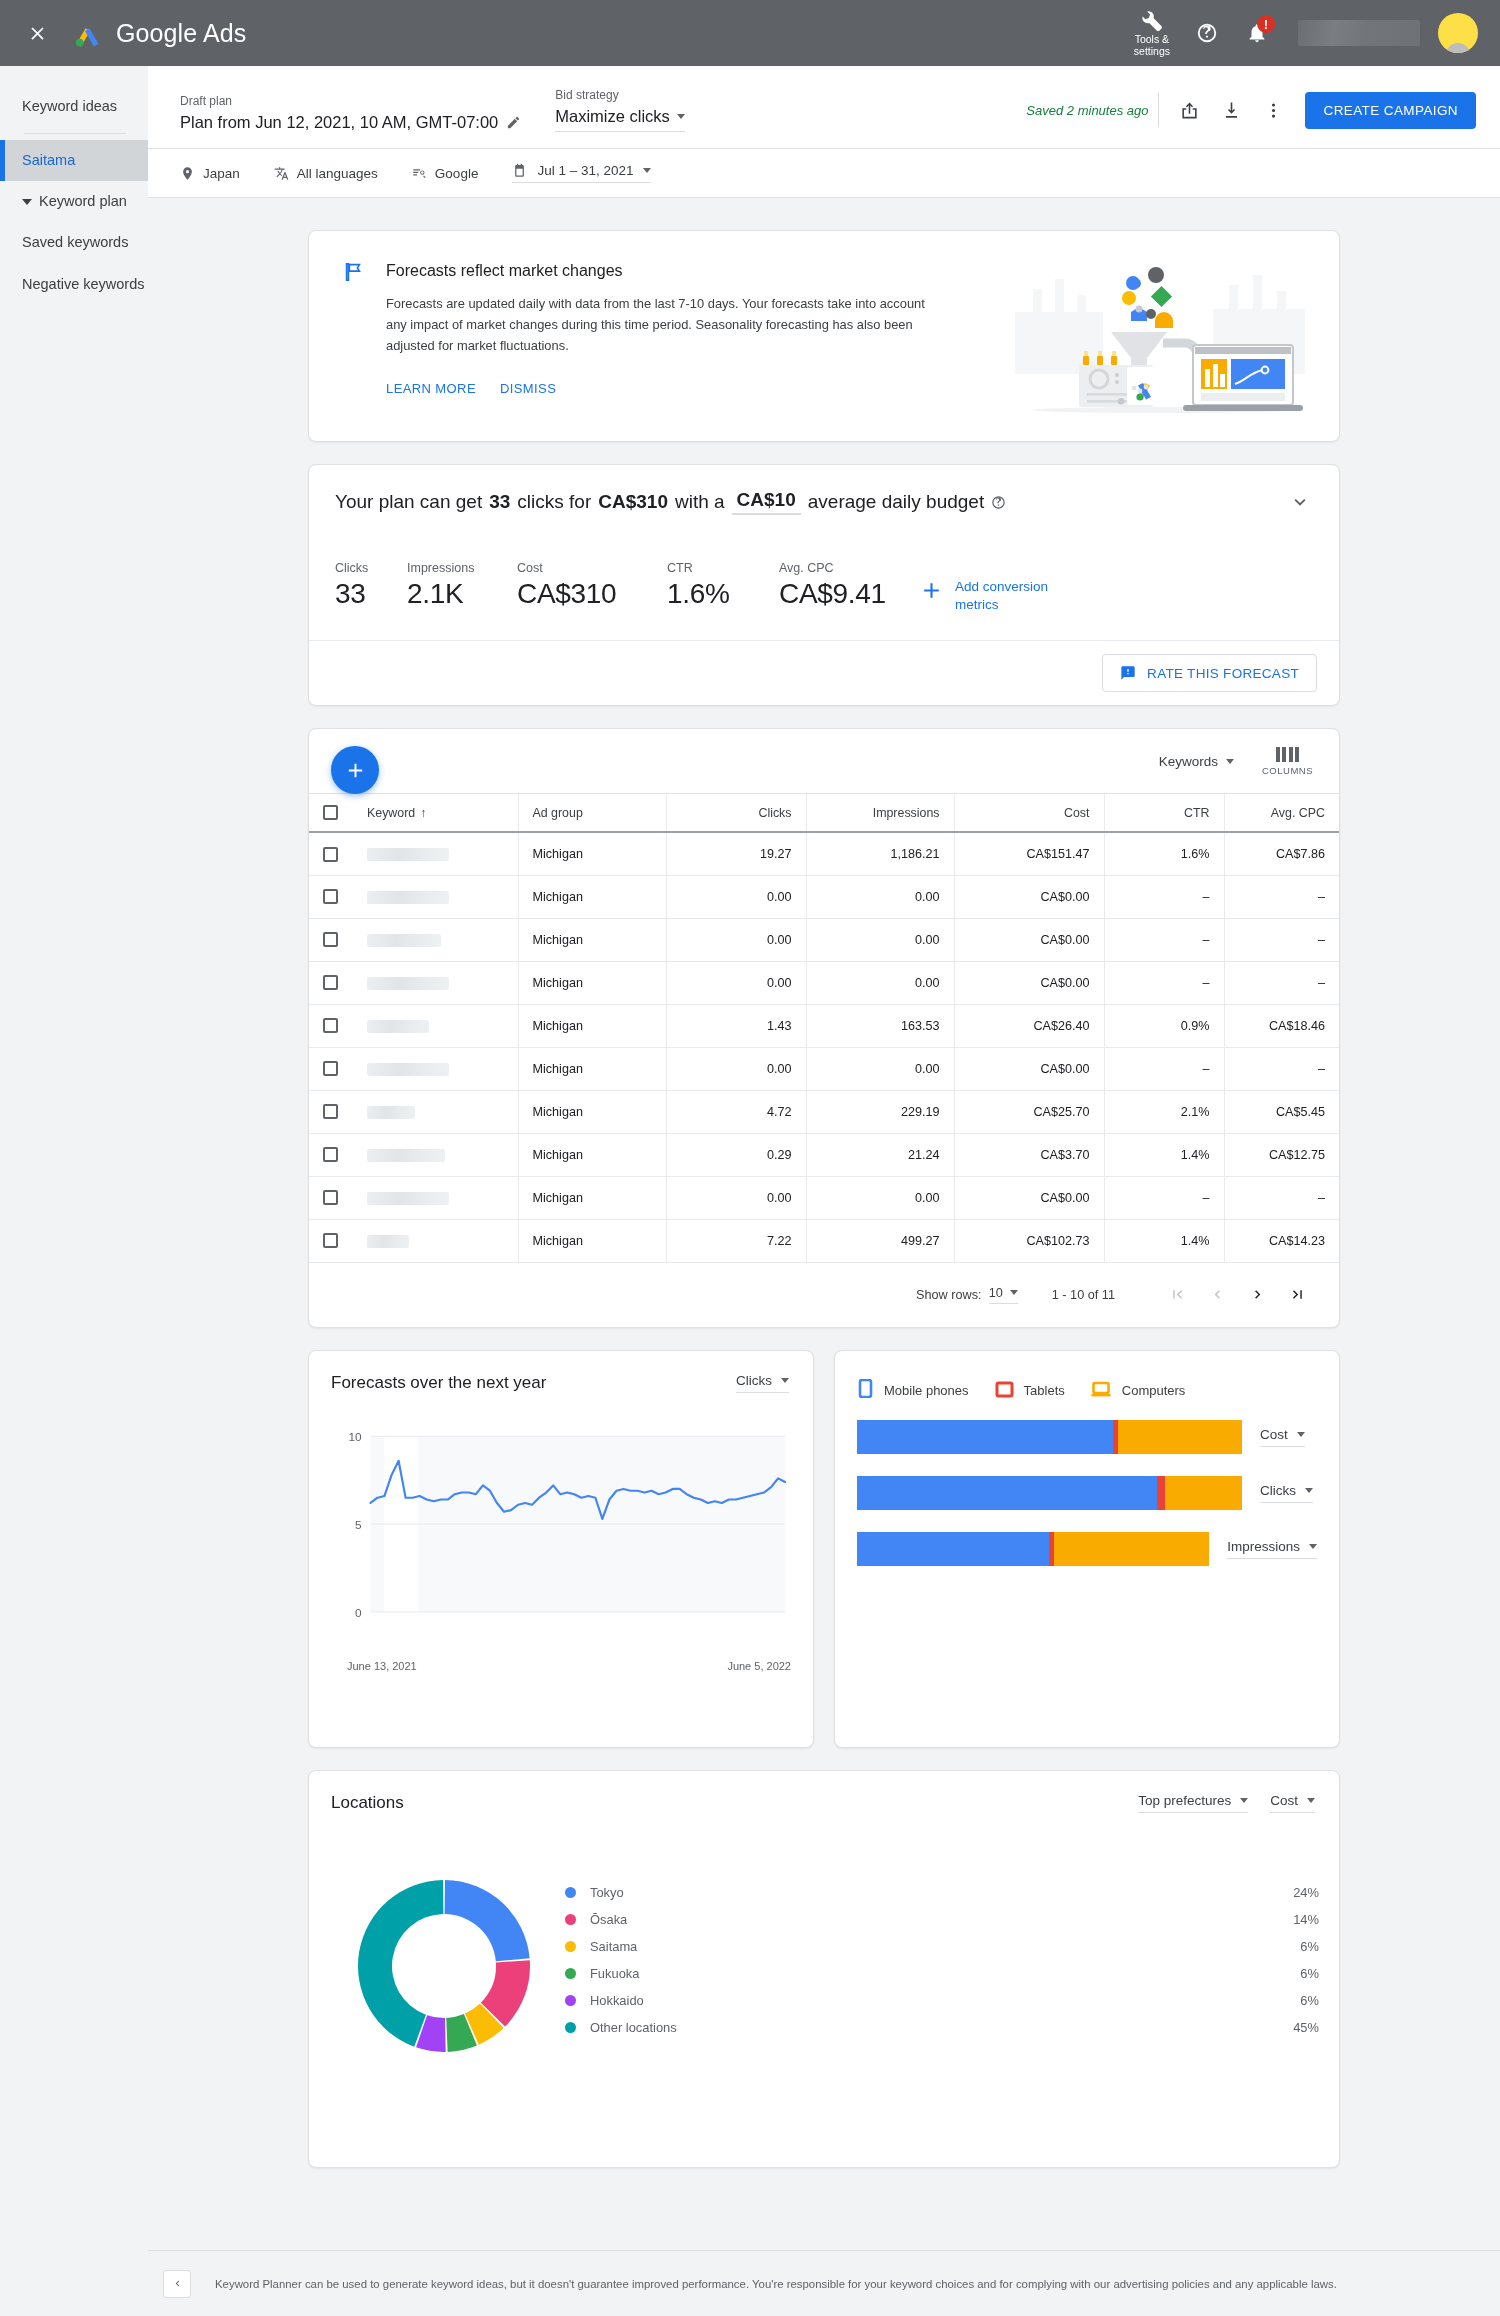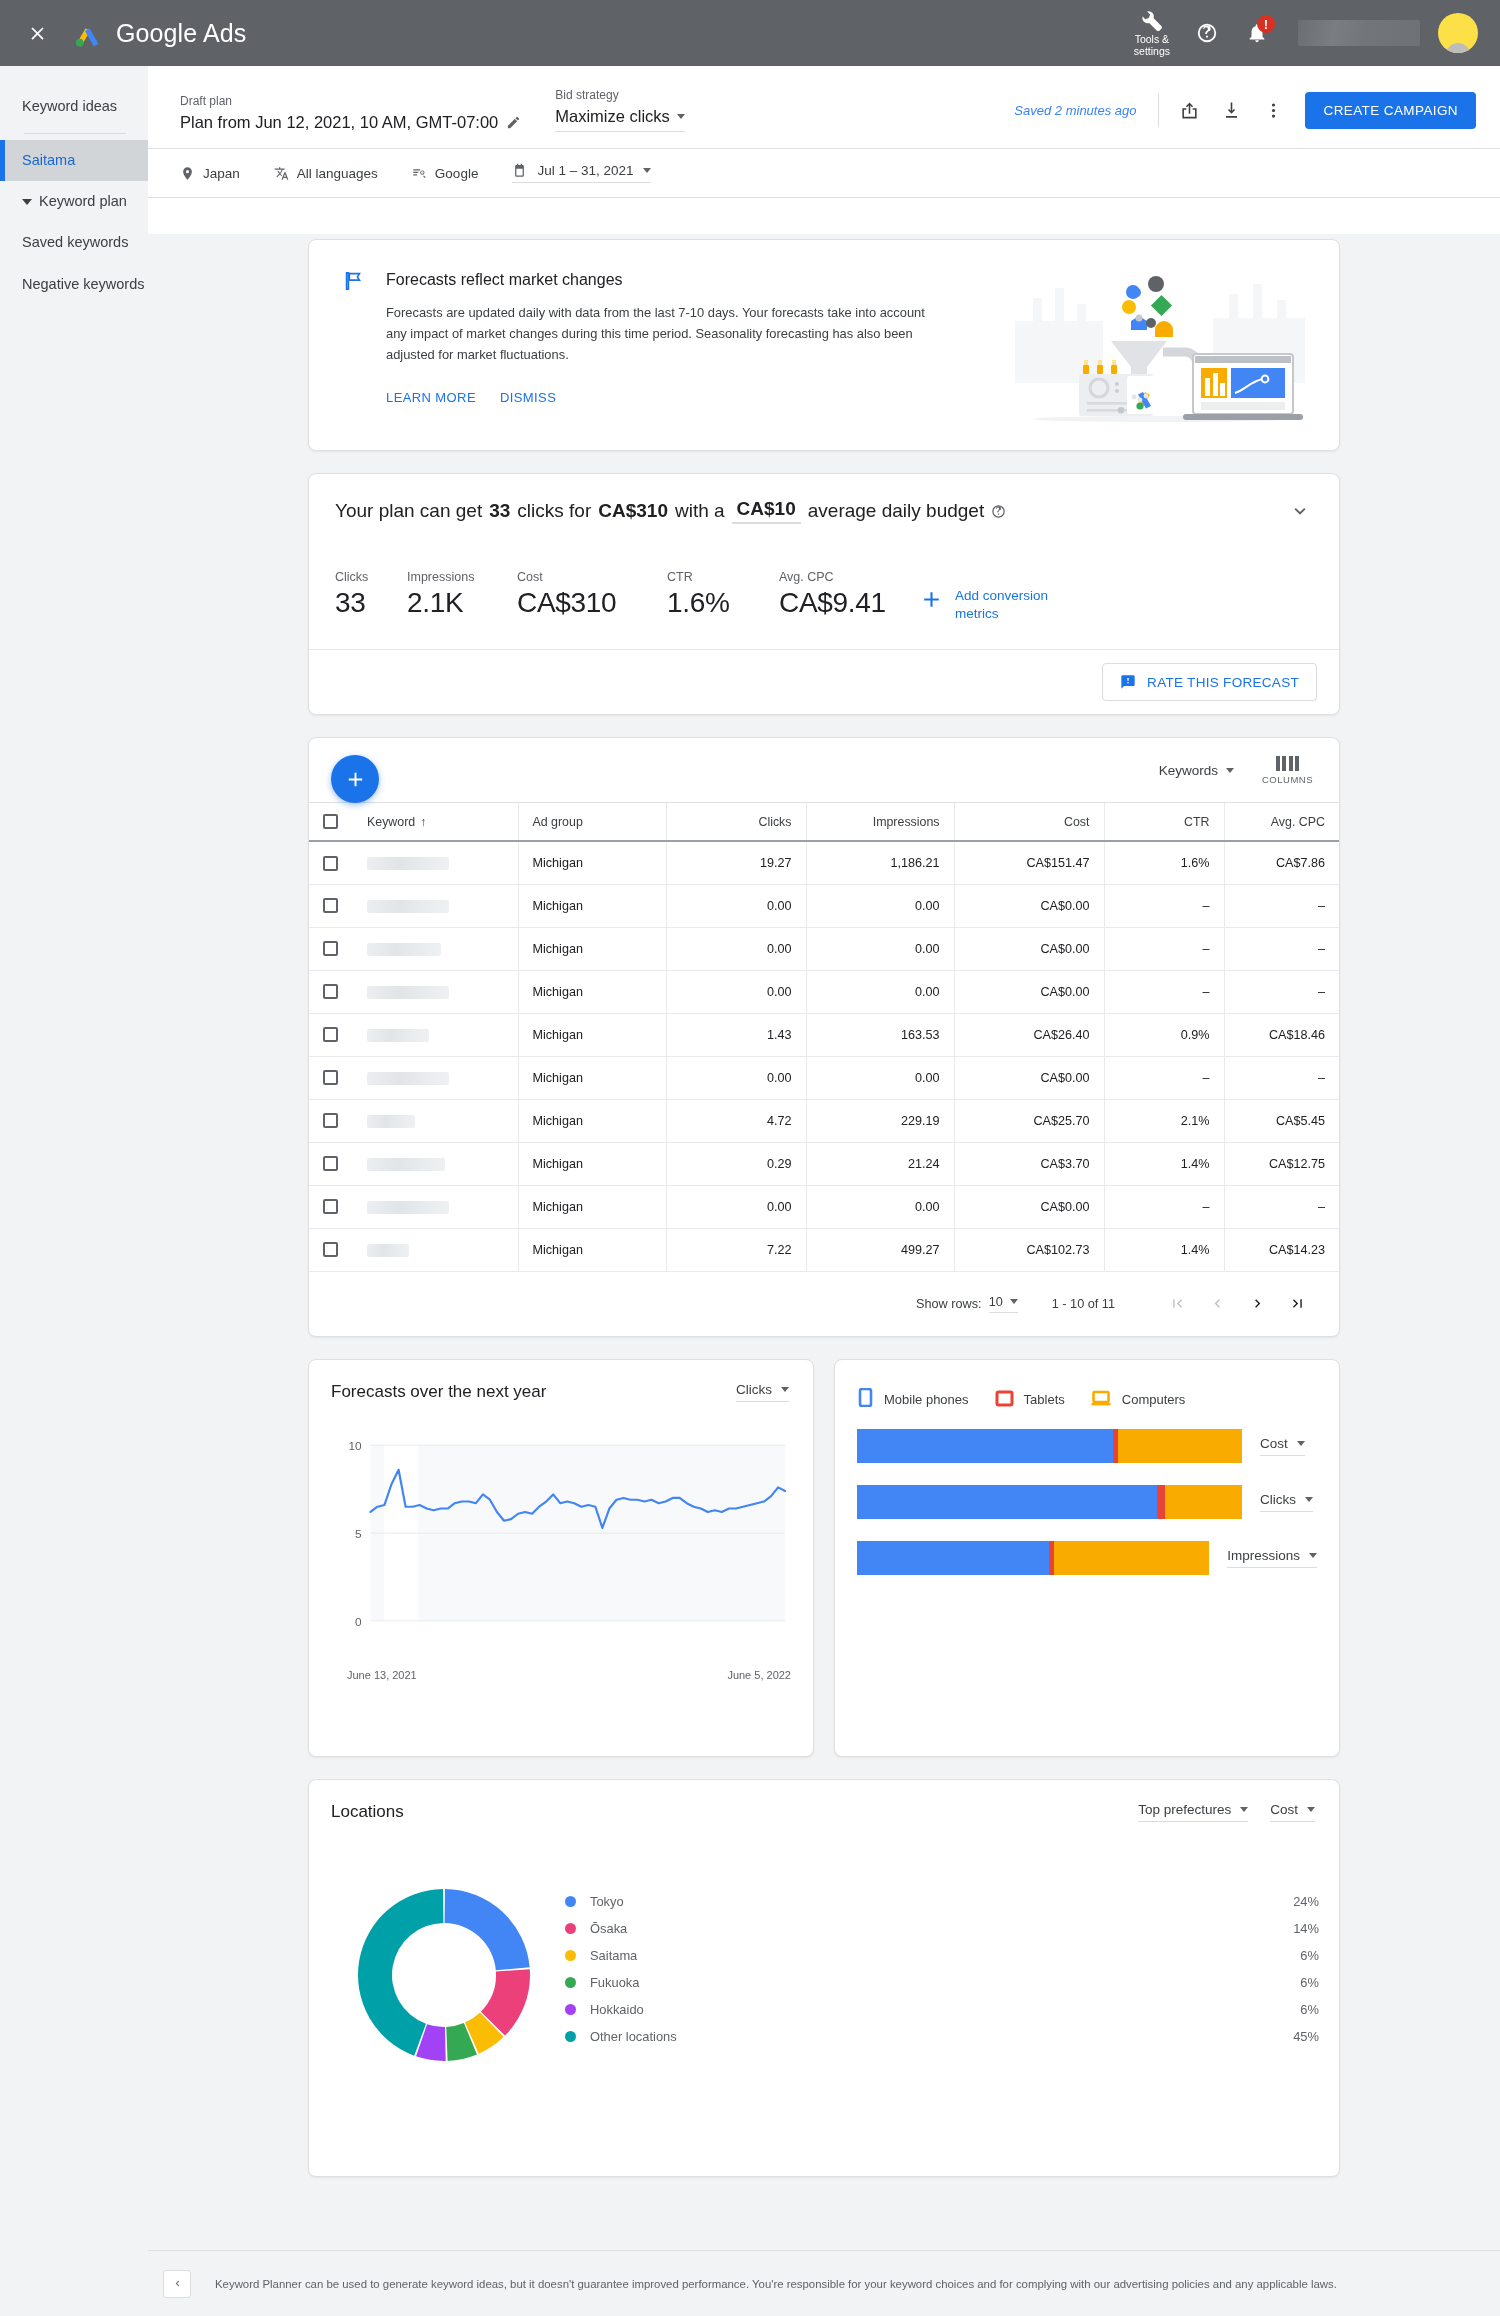--- a/index.html
+++ b/index.html
@@ -77,41 +77,41 @@
     display: flex; align-items: flex-end; padding: 22px 24px 16px 32px;
     border-bottom: 1px solid #e0e0e0; min-height: 78px;
   }
   .field-block { margin-right: 34px; }
   .field-label { font-size: 12px; color: #5f6368; margin-bottom: 5px; }
   .field-value { font-size: 16.5px; color: #202124; display: flex; align-items: center; gap: 8px; }
   .field-underline { border-bottom: 1px solid #dadce0; padding-bottom: 5px; cursor: pointer; display: inline-flex; align-items: center; gap: 7px; }
   .pencil svg { width: 15px; height: 15px; fill: #5f6368; display:block; }
   .tri { width: 0; height: 0; border-left: 4.5px solid transparent; border-right: 4.5px solid transparent; border-top: 5.5px solid #5f6368; }
   .hdr-right { margin-left: auto; display: flex; align-items: center; gap: 2px; padding-bottom: 2px; }
-  .saved-text { font-size: 13px; color: #3b82f6; font-style: italic; margin-right: 20px; }
+  .saved-text { font-size: 13px; color: #15803d; font-style: italic; margin-right: 8px; }
   .vline { width: 1px; height: 34px; background: #dadce0; margin-right: 8px; }
   .hdr-icon { width: 40px; height: 40px; display: flex; align-items: center; justify-content: center; cursor: pointer; border-radius: 50%; }
   .hdr-icon svg { width: 19px; height: 19px; fill: #3c4043; }
   .btn-primary {
     background: #1a73e8; color: #fff; border: none; border-radius: 4px;
     padding: 11px 18px; font-size: 13.5px; font-weight: 500; letter-spacing: .4px;
     cursor: pointer; margin-left: 10px; font-family: inherit;
   }
 
   
   .filter-bar {
     display: flex; align-items: center; gap: 34px; padding: 14px 32px;
     border-bottom: 1px solid #e0e0e0; background: #fff;
   }
   .chip { display: flex; align-items: center; gap: 8px; font-size: 13.5px; color: #3c4043; cursor: pointer; }
   .chip svg { width: 15px; height: 15px; fill: #5f6368; flex-shrink: 0; }
   .chip.dated { border-bottom: 1px solid #dadce0; padding-bottom: 4px; gap: 10px; }
 
   
-  .main { background: #f1f3f4; flex: 1; padding: 5px 0 0 0; margin-top: 36px; }
+  .main { background: #f1f3f4; flex: 1; padding: 32px 0 0 0; }
   .card {
     background: #fff; border: 1px solid #e0e0e0; border-radius: 8px;
     margin: 0 auto 22px auto; box-shadow: 0 1px 2px rgba(60,64,67,.08);
   }
 
   
   .banner { width: 1032px; display: flex; padding: 26px 0 0 0; position: relative; overflow: hidden; min-height: 212px; }
   .banner-left { padding: 4px 0 26px 33px; width: 620px; }
   .banner-head { display: flex; align-items: flex-start; gap: 22px; }
   .flag-ico svg { width: 22px; height: 22px; fill: #1a73e8; display:block; }

